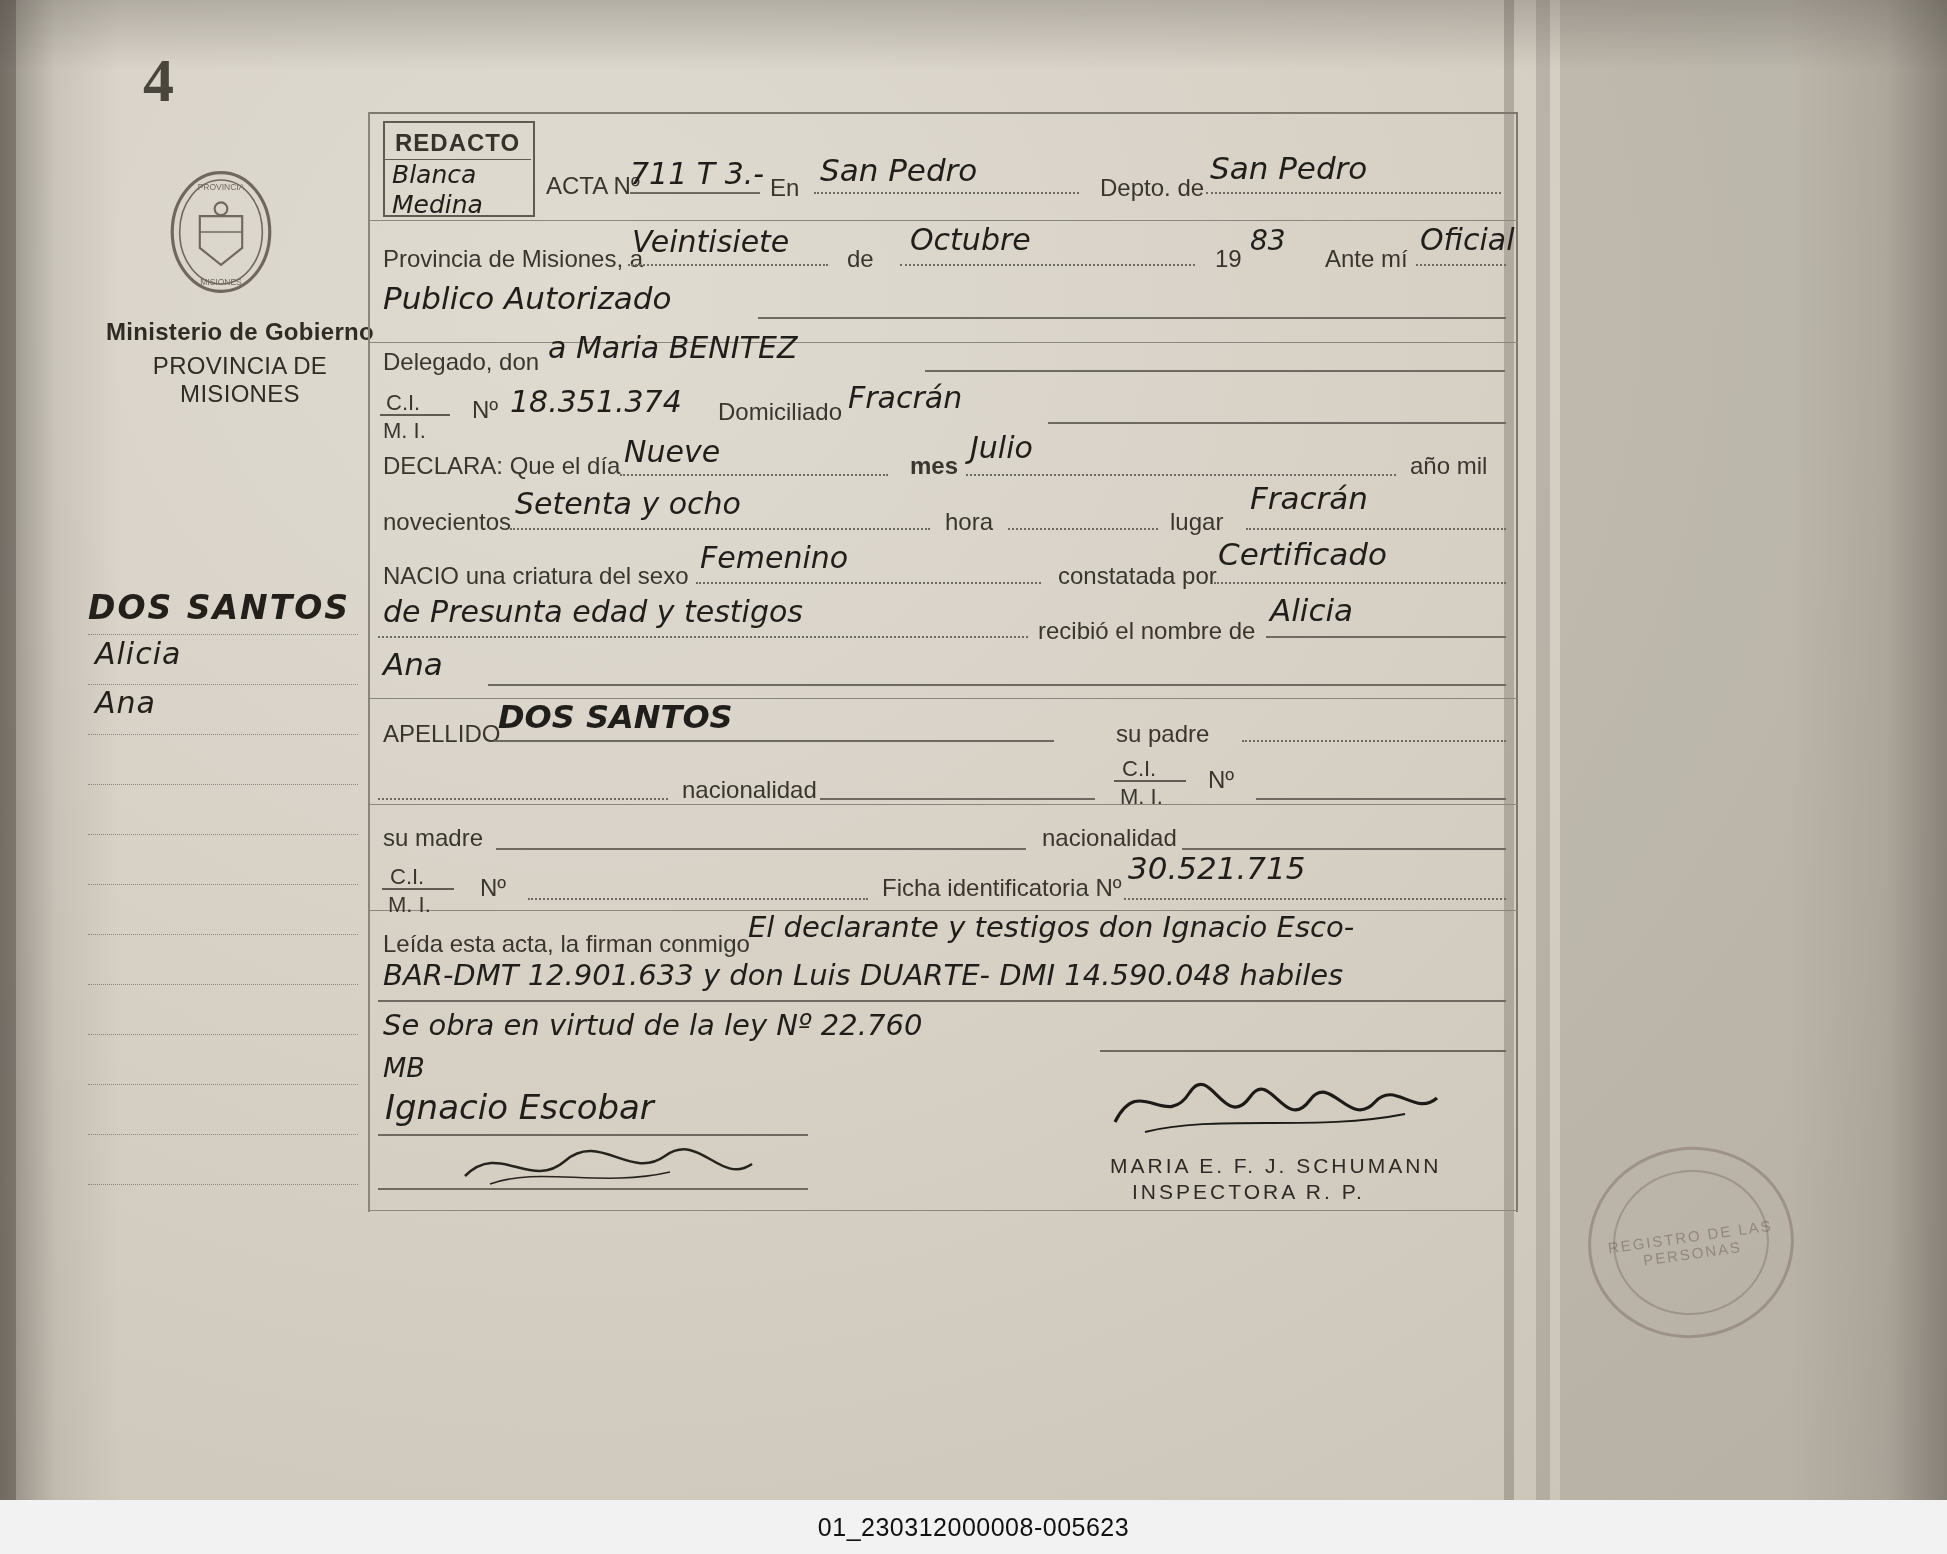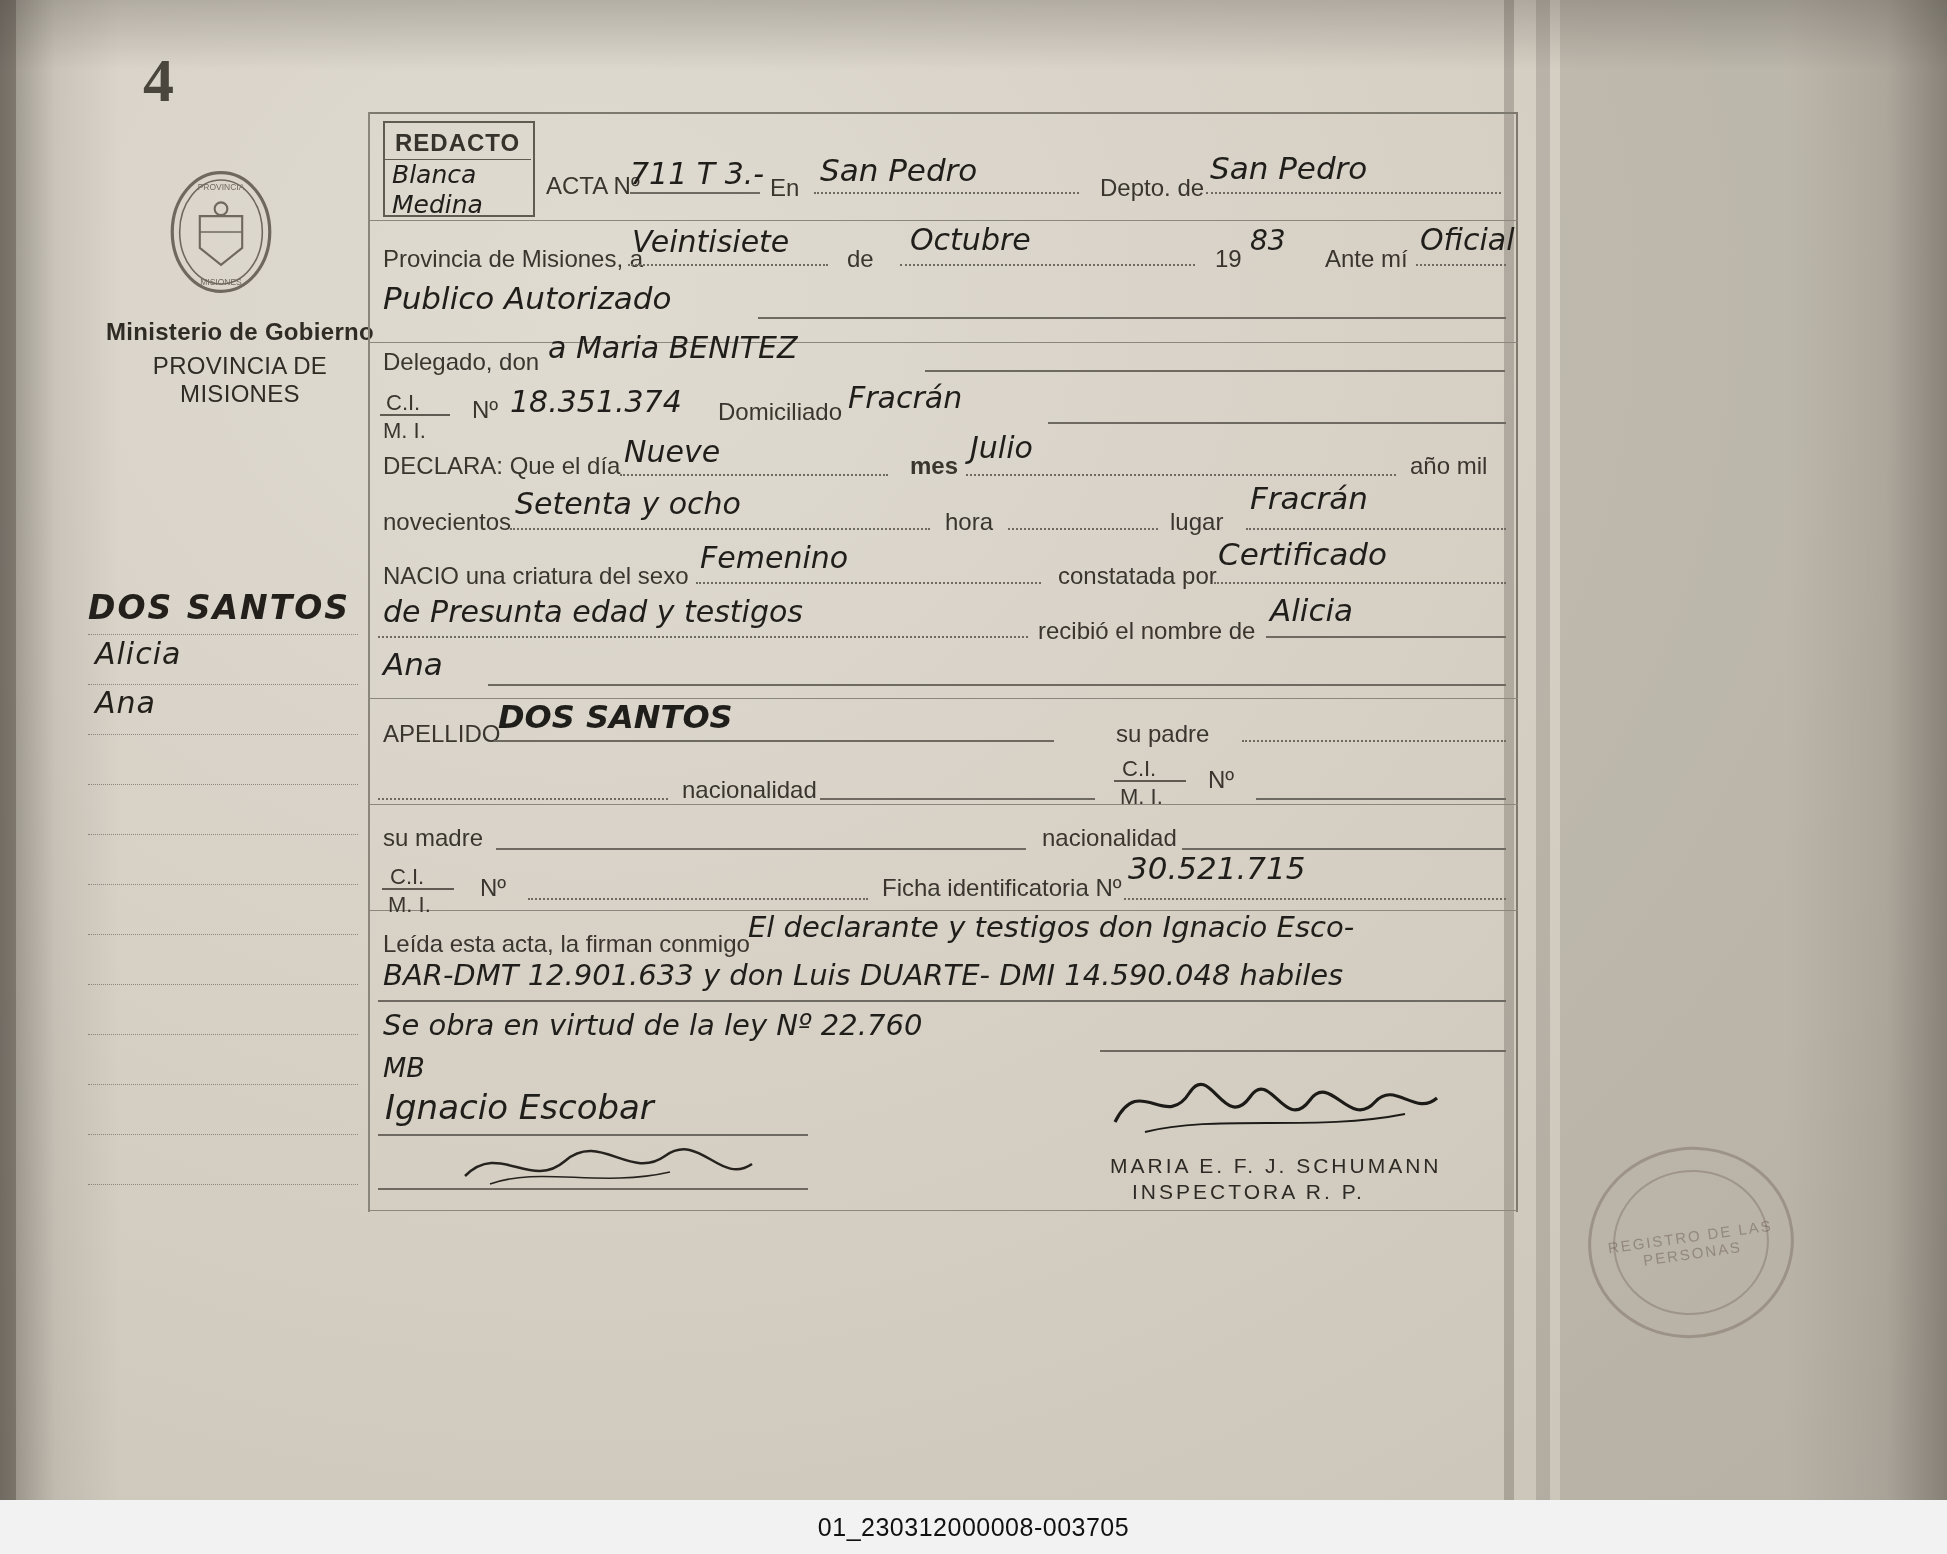--- a/index.html
+++ b/index.html
@@ -343,14 +343,14 @@
                C165 5, 180 72, 205 38 C225 10, 245 68, 270 40
                C290 18, 310 55, 332 36" fill="none" stroke="#1d1b17" stroke-width="3.2"></path>
       <path d="M40 70 C110 52, 210 70, 300 52" fill="none" stroke="#1d1b17" stroke-width="2"></path>
     </svg>
     <div class="sig-print" style="left:740px;top:1042px;">MARIA E. F. J. SCHUMANN</div>
     <div class="sig-print" style="left:762px;top:1068px;">INSPECTORA R.   P.</div>
   </div>
 
   <div class="vignette"></div>
 
-  <div class="footer">01_230312000008-003705</div>
+  <div class="footer">01_230312000008-005623</div>
 </div>
 
 </body></html>

